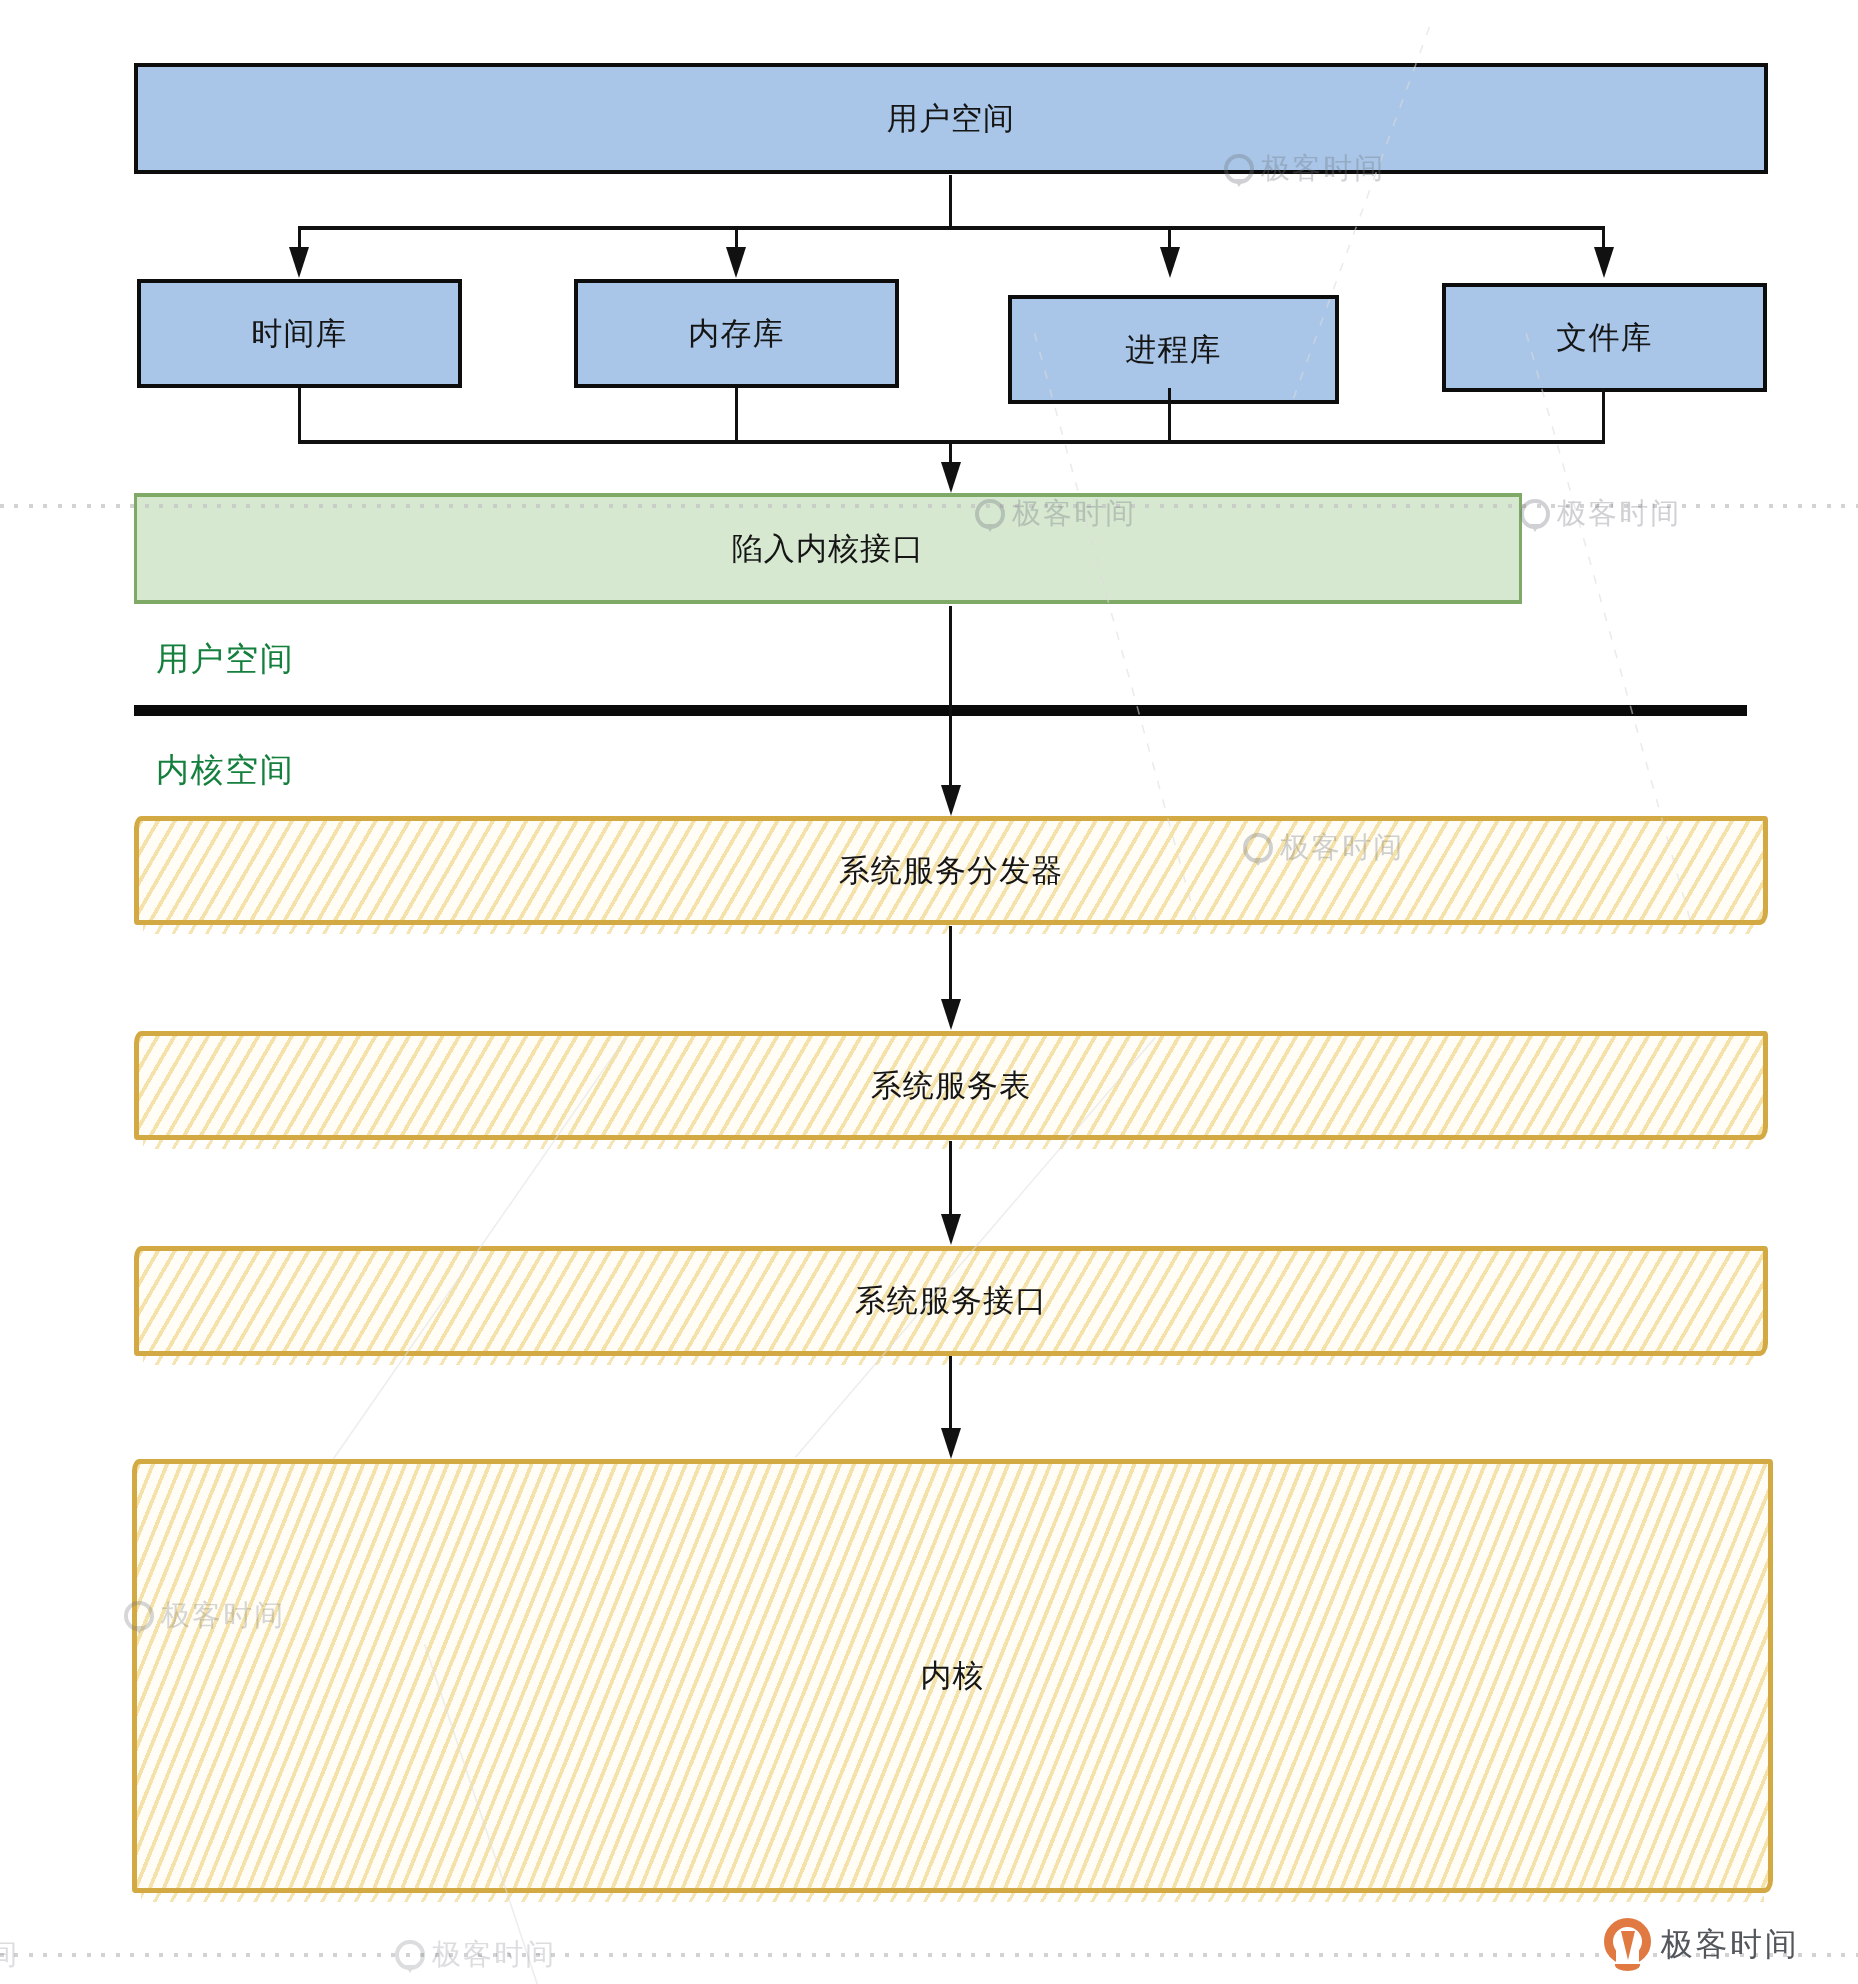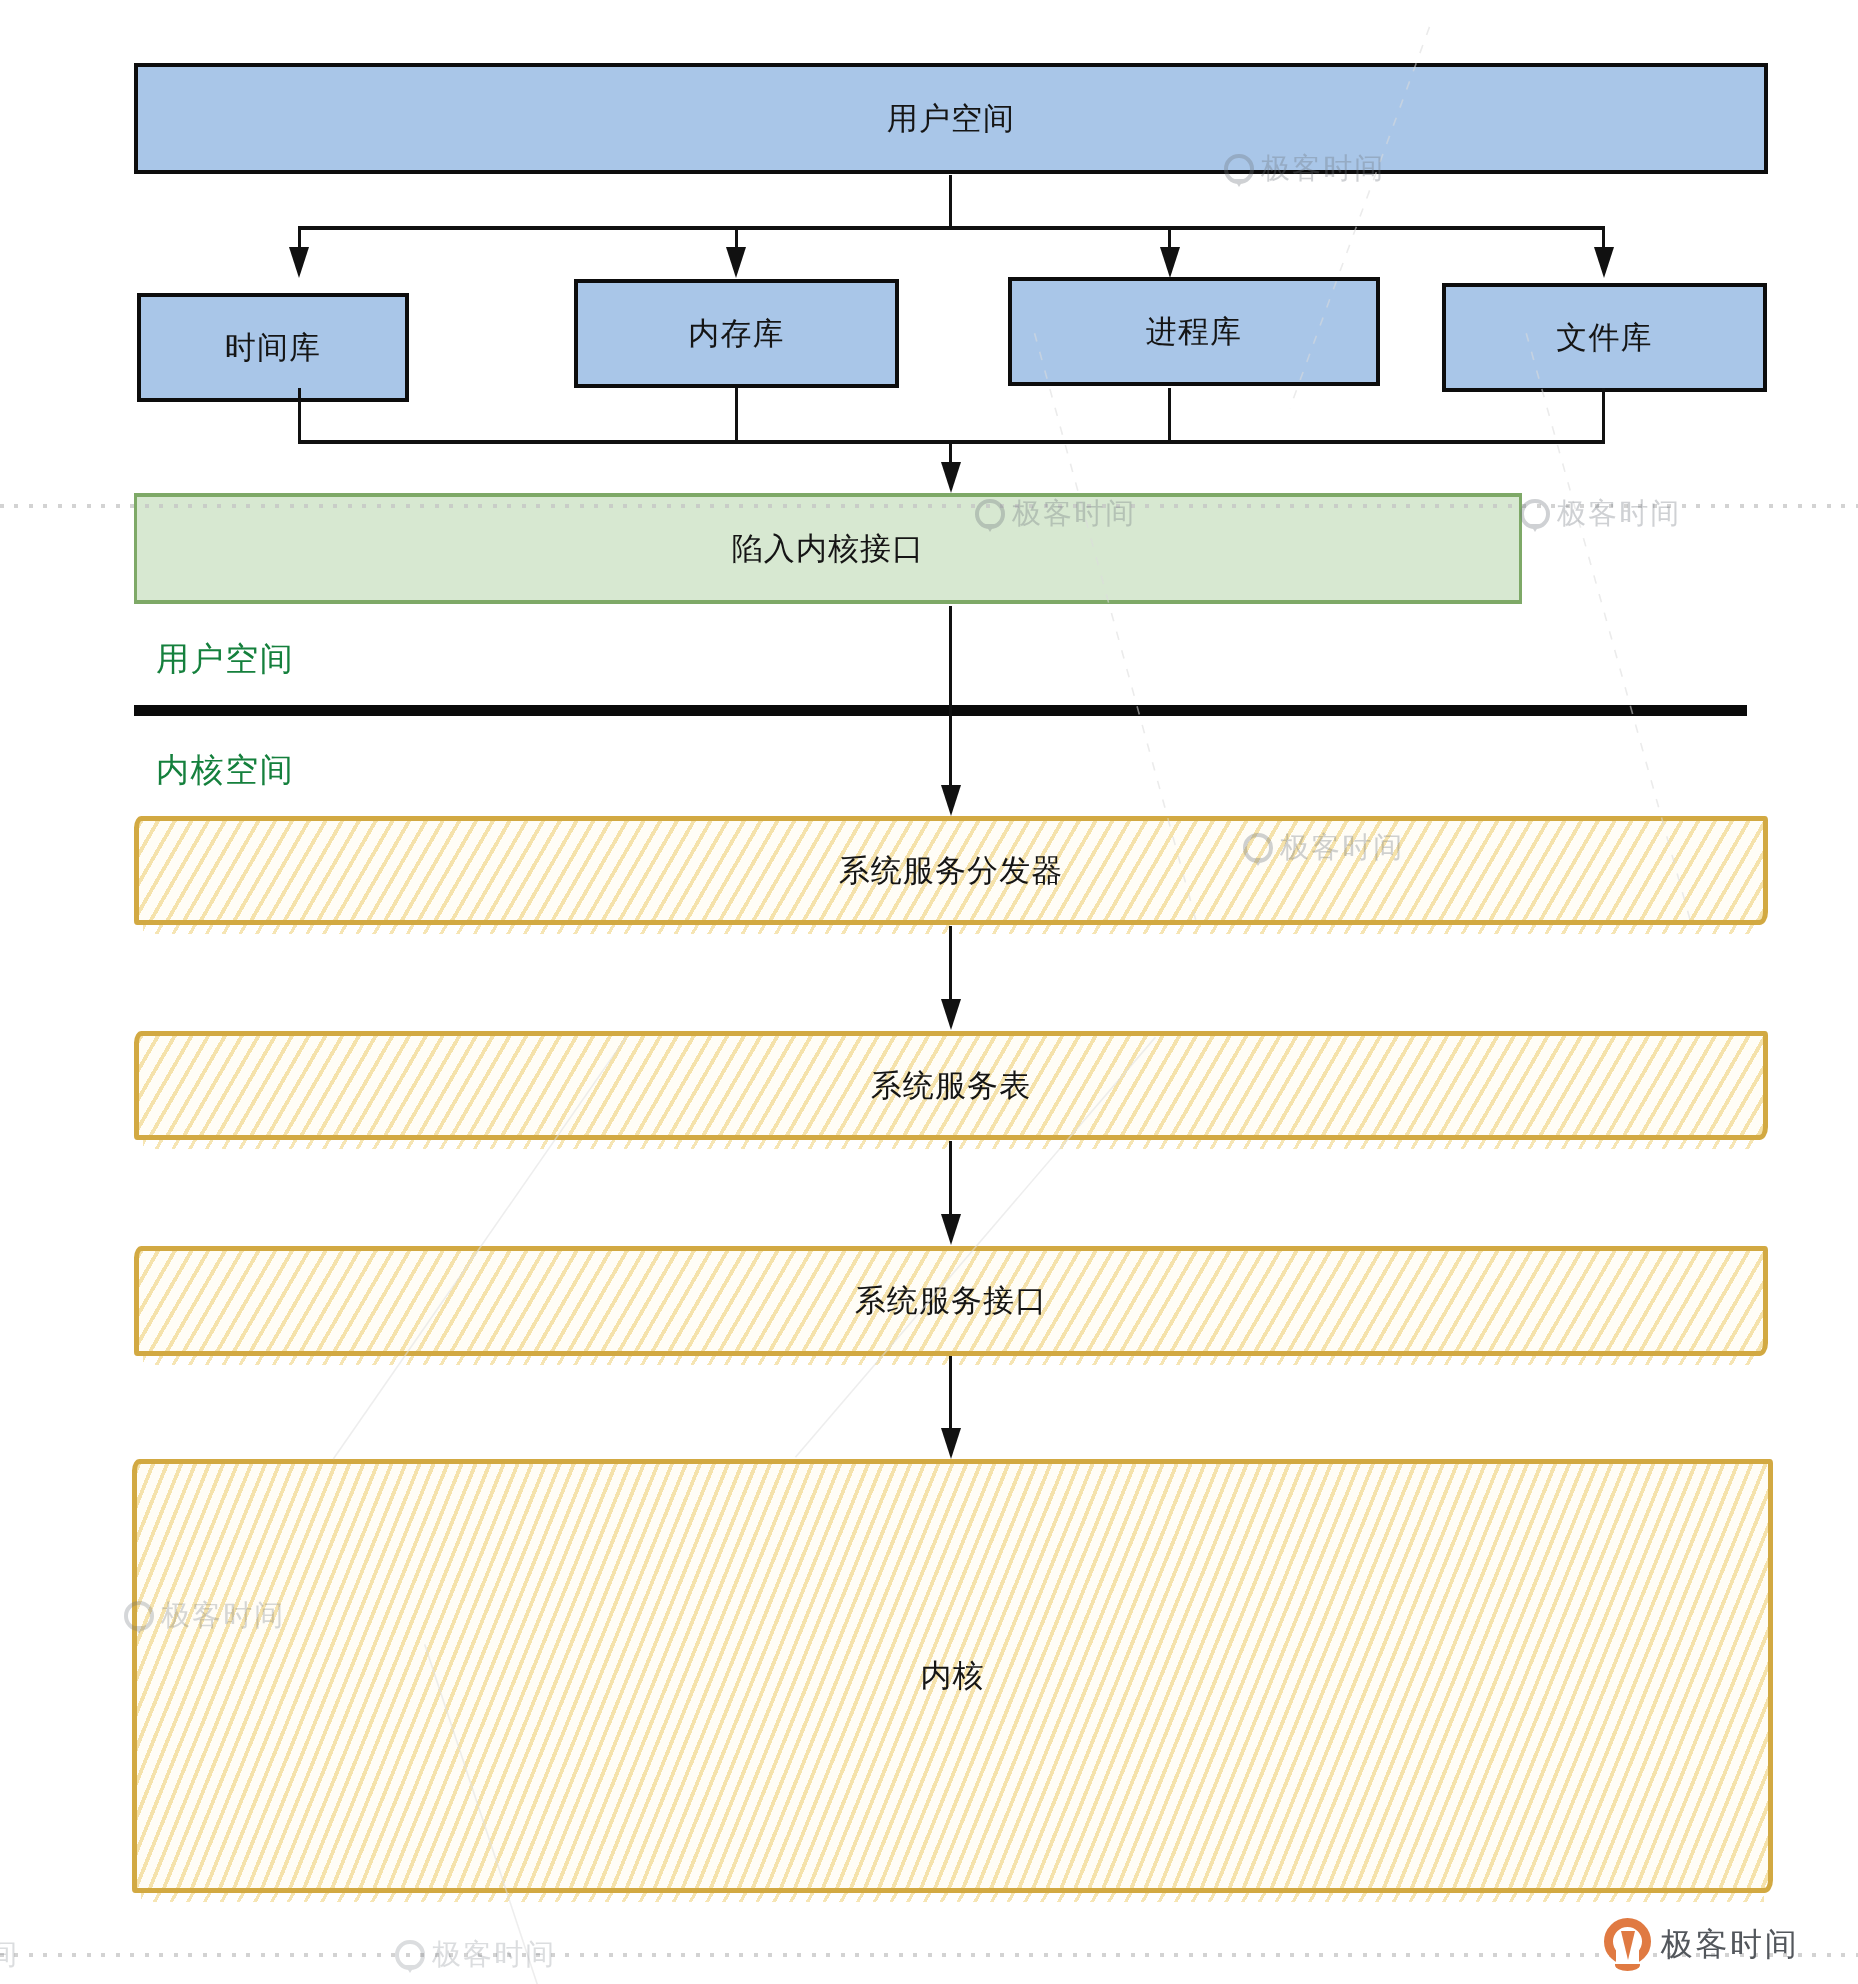--- a/index.html
+++ b/index.html
@@ -96,27 +96,27 @@
 
   <div class="vl" style="left:298px;top:228px;height:21.5px"></div>
   <div class="ah" style="left:289px;top:247px"></div>
   <div class="vl" style="left:735px;top:228px;height:21.5px"></div>
   <div class="ah" style="left:726px;top:247px"></div>
   <div class="vl" style="left:1168px;top:228px;height:21.5px"></div>
   <div class="ah" style="left:1160px;top:247px"></div>
   <div class="vl" style="left:1602px;top:228px;height:21.5px"></div>
   <div class="ah" style="left:1594px;top:247px"></div>
 
-  <div class="node blue" style="left:137px;top:293px;width:272px;height:109px">
+  <div class="node blue" style="left:137px;top:279px;width:325px;height:109px">
     <span>时间库</span>
   </div>
   <div class="node blue" style="left:574px;top:279px;width:325px;height:109px">
     <span>内存库</span>
   </div>
-  <div class="node blue" style="left:1008px;top:277px;width:372px;height:109px">
+  <div class="node blue" style="left:1008px;top:295px;width:331px;height:109px">
     <span>进程库</span>
   </div>
   <div class="node blue" style="left:1442px;top:283px;width:325px;height:109px">
     <span>文件库</span>
   </div>
 
   <div class="vl" style="left:298px;top:388px;height:53px"></div>
   <div class="vl" style="left:735px;top:388px;height:53px"></div>
   <div class="vl" style="left:1168px;top:388px;height:53px"></div>
   <div class="vl" style="left:1602px;top:388px;height:53px"></div>

